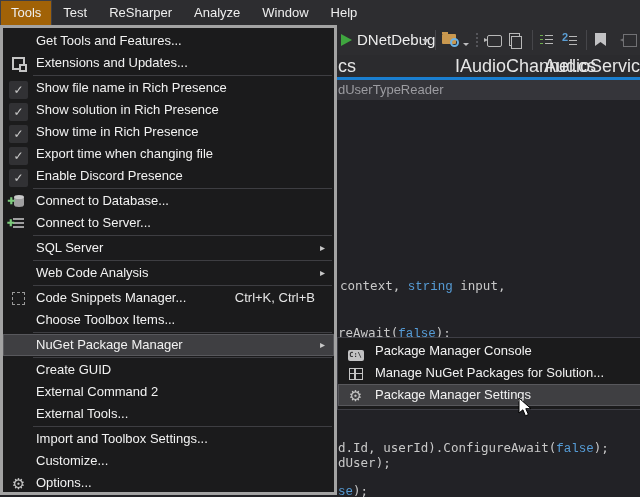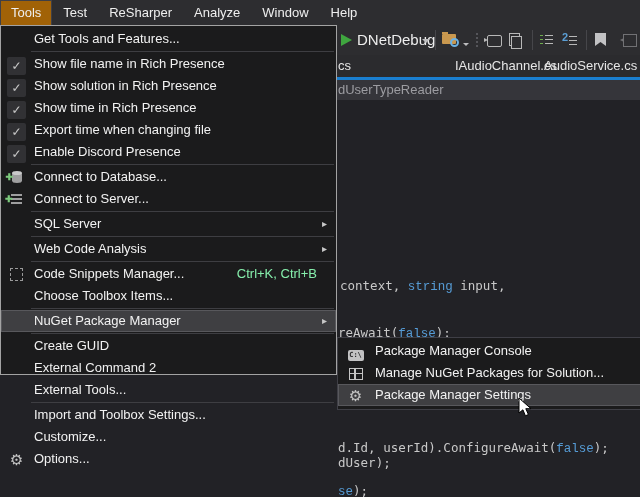--- a/index.html
+++ b/index.html
@@ -38,40 +38,40 @@
   .ico-num::before{content:"2";position:absolute;left:0;top:-2px;color:#5b9fd6;font-size:11px;font-weight:bold;}
   .ico-num::after{content:"";position:absolute;right:0;top:3px;width:8px;height:10px;
         background:repeating-linear-gradient(to bottom,#b8b8b8 0 1.5px,transparent 1.5px 4px);}
   .ico-bm{position:absolute;left:595px;top:8px;width:11px;height:13px;background:#c2c2c4;
         clip-path:polygon(0 0,100% 0,100% 100%,50% 70%,0 100%);}
   .ico-part{position:absolute;left:623px;top:9px;width:12px;height:11px;border:1px solid #8f8f92;opacity:.7;}
   .ico-part::before{content:"";position:absolute;left:-4px;top:3px;border-top:2.5px solid transparent;border-bottom:2.5px solid transparent;border-right:4px solid #8f8f92;}
 
   
   .tabbar{position:absolute;left:0;top:55px;right:0;height:22px;background:#2b2b2e;z-index:1;}
-  .tab{position:absolute;top:0;height:22px;line-height:22px;font-size:13px;color:#e6e6e6;white-space:nowrap;}
+  .tab{position:absolute;top:0;height:22px;line-height:22px;font-size:18px;color:#e6e6e6;white-space:nowrap;}
   .accent-line{position:absolute;left:0;top:77px;right:0;height:3px;z-index:1;}
   .breadcrumb{position:absolute;left:0;top:80px;right:0;height:20px;background:#35353a;z-index:1;}
   .crumb{position:absolute;left:338px;top:0;height:20px;line-height:20px;font-size:13px;color:#9c9ca1;}
 
   
   .code{position:absolute;font-family:"DejaVu Sans Mono",monospace;font-size:12.5px;line-height:15px;
         color:#c8c8c8;white-space:pre;z-index:1;}
   .kw{color:#569cd6;font-family:Liberation Mono, monospace;}
 
   
-  .menu{position:absolute;left:0;top:25px;width:337px;height:350px;background:#1b1b1c;
-        border:1px solid #a3a3a3;box-sizing:border-box;padding-top:2px;z-index:10;}
+  .menu{position:absolute;left:0;top:25px;width:337px;height:470px;background:#1b1b1c;
+        border:3px solid #a3a3a3;box-sizing:border-box;padding-top:2px;z-index:10;}
   .mi{position:relative;height:22px;line-height:22px;padding-left:33px;font-size:13px;color:#f2f2f2;white-space:nowrap;}
   .mi.hl{background:#3f3f42;outline:1px solid #58585c;outline-offset:-1px;}
   .gut{position:absolute;left:4px;top:2px;width:23px;height:18px;text-align:center;}
   .chk{display:inline-block;width:19px;height:18px;line-height:18px;background:#313134;border-radius:2px;
        color:#c8c8c8;font-size:12px;text-align:center;}
   .arrow{position:absolute;right:9px;top:0;font-size:10px;color:#c8c8c8;}
-  .short{position:absolute;right:19px;top:0;font-size:13px;color:#86efac;}
+  .short{position:absolute;right:19px;top:0;font-size:13px;color:#e5e5e5;}
   .sep{height:1px;background:#3e3e42;margin:1px 2px 1px 30px;}
 
   
   .ico-ext{position:relative;display:inline-block;width:9px;height:9px;border:2px solid #c5c5c5;margin-top:3px;}
   .ico-ext::after{content:"";position:absolute;right:-4px;bottom:-4px;width:4px;height:4px;background:#1b1b1c;border:2px solid #c5c5c5;}
   .ico-db{position:relative;display:inline-block;width:10px;height:11px;background:#9f9fa0;border-radius:5px/2.5px;margin-top:4px;}
   .ico-db::before{content:"";position:absolute;top:-1px;left:0;width:10px;height:4px;background:#c9c9ca;border-radius:50%;}
   .ico-srv{position:relative;display:inline-block;width:11px;height:11px;margin-top:4px;
        background:repeating-linear-gradient(to bottom,#9f9fa0 0 2.5px,transparent 2.5px 4px);}
   .plus{position:absolute;left:-6px;top:-6px;color:#7cc97c;font-size:9px;font-weight:bold;}
@@ -137,20 +137,21 @@
   </div>
 
   <div class="code" style="left:340px;top:278px"><span>context, </span><span class="kw">string</span><span> input,</span></div>
   <div class="code" style="left:338px;top:325px"><span>reAwait(</span><span class="kw">false</span><span>);</span></div>
   <div class="code" style="left:338px;top:440px"><span>d.Id, userId).ConfigureAwait(</span><span class="kw">false</span><span>);</span></div>
   <div class="code" style="left:338px;top:455px"><span>dUser);</span></div>
   <div class="code" style="left:338px;top:483px"><span class="kw">se</span><span>);</span></div>
 
   <div class="menu">
     <div class="mi"><span>Get Tools and Features...</span></div>
+    <div class="mi"><span class="gut"><span class="ico-ext"></span></span><span>Extensions and Updates...</span></div>
     <div class="sep"></div>
     <div class="mi"><span class="gut"><span class="chk">✓</span></span><span>Show file name in Rich Presence</span></div>
     <div class="mi"><span class="gut"><span class="chk">✓</span></span><span>Show solution in Rich Presence</span></div>
     <div class="mi"><span class="gut"><span class="chk">✓</span></span><span>Show time in Rich Presence</span></div>
     <div class="mi"><span class="gut"><span class="chk">✓</span></span><span>Export time when changing file</span></div>
     <div class="mi"><span class="gut"><span class="chk">✓</span></span><span>Enable Discord Presence</span></div>
     <div class="sep"></div>
     <div class="mi"><span class="gut"><span class="ico-db"><span class="plus">✚</span></span></span><span>Connect to Database...</span></div>
     <div class="mi"><span class="gut"><span class="ico-srv"><span class="plus">✚</span></span></span><span>Connect to Server...</span></div>
     <div class="sep"></div>

